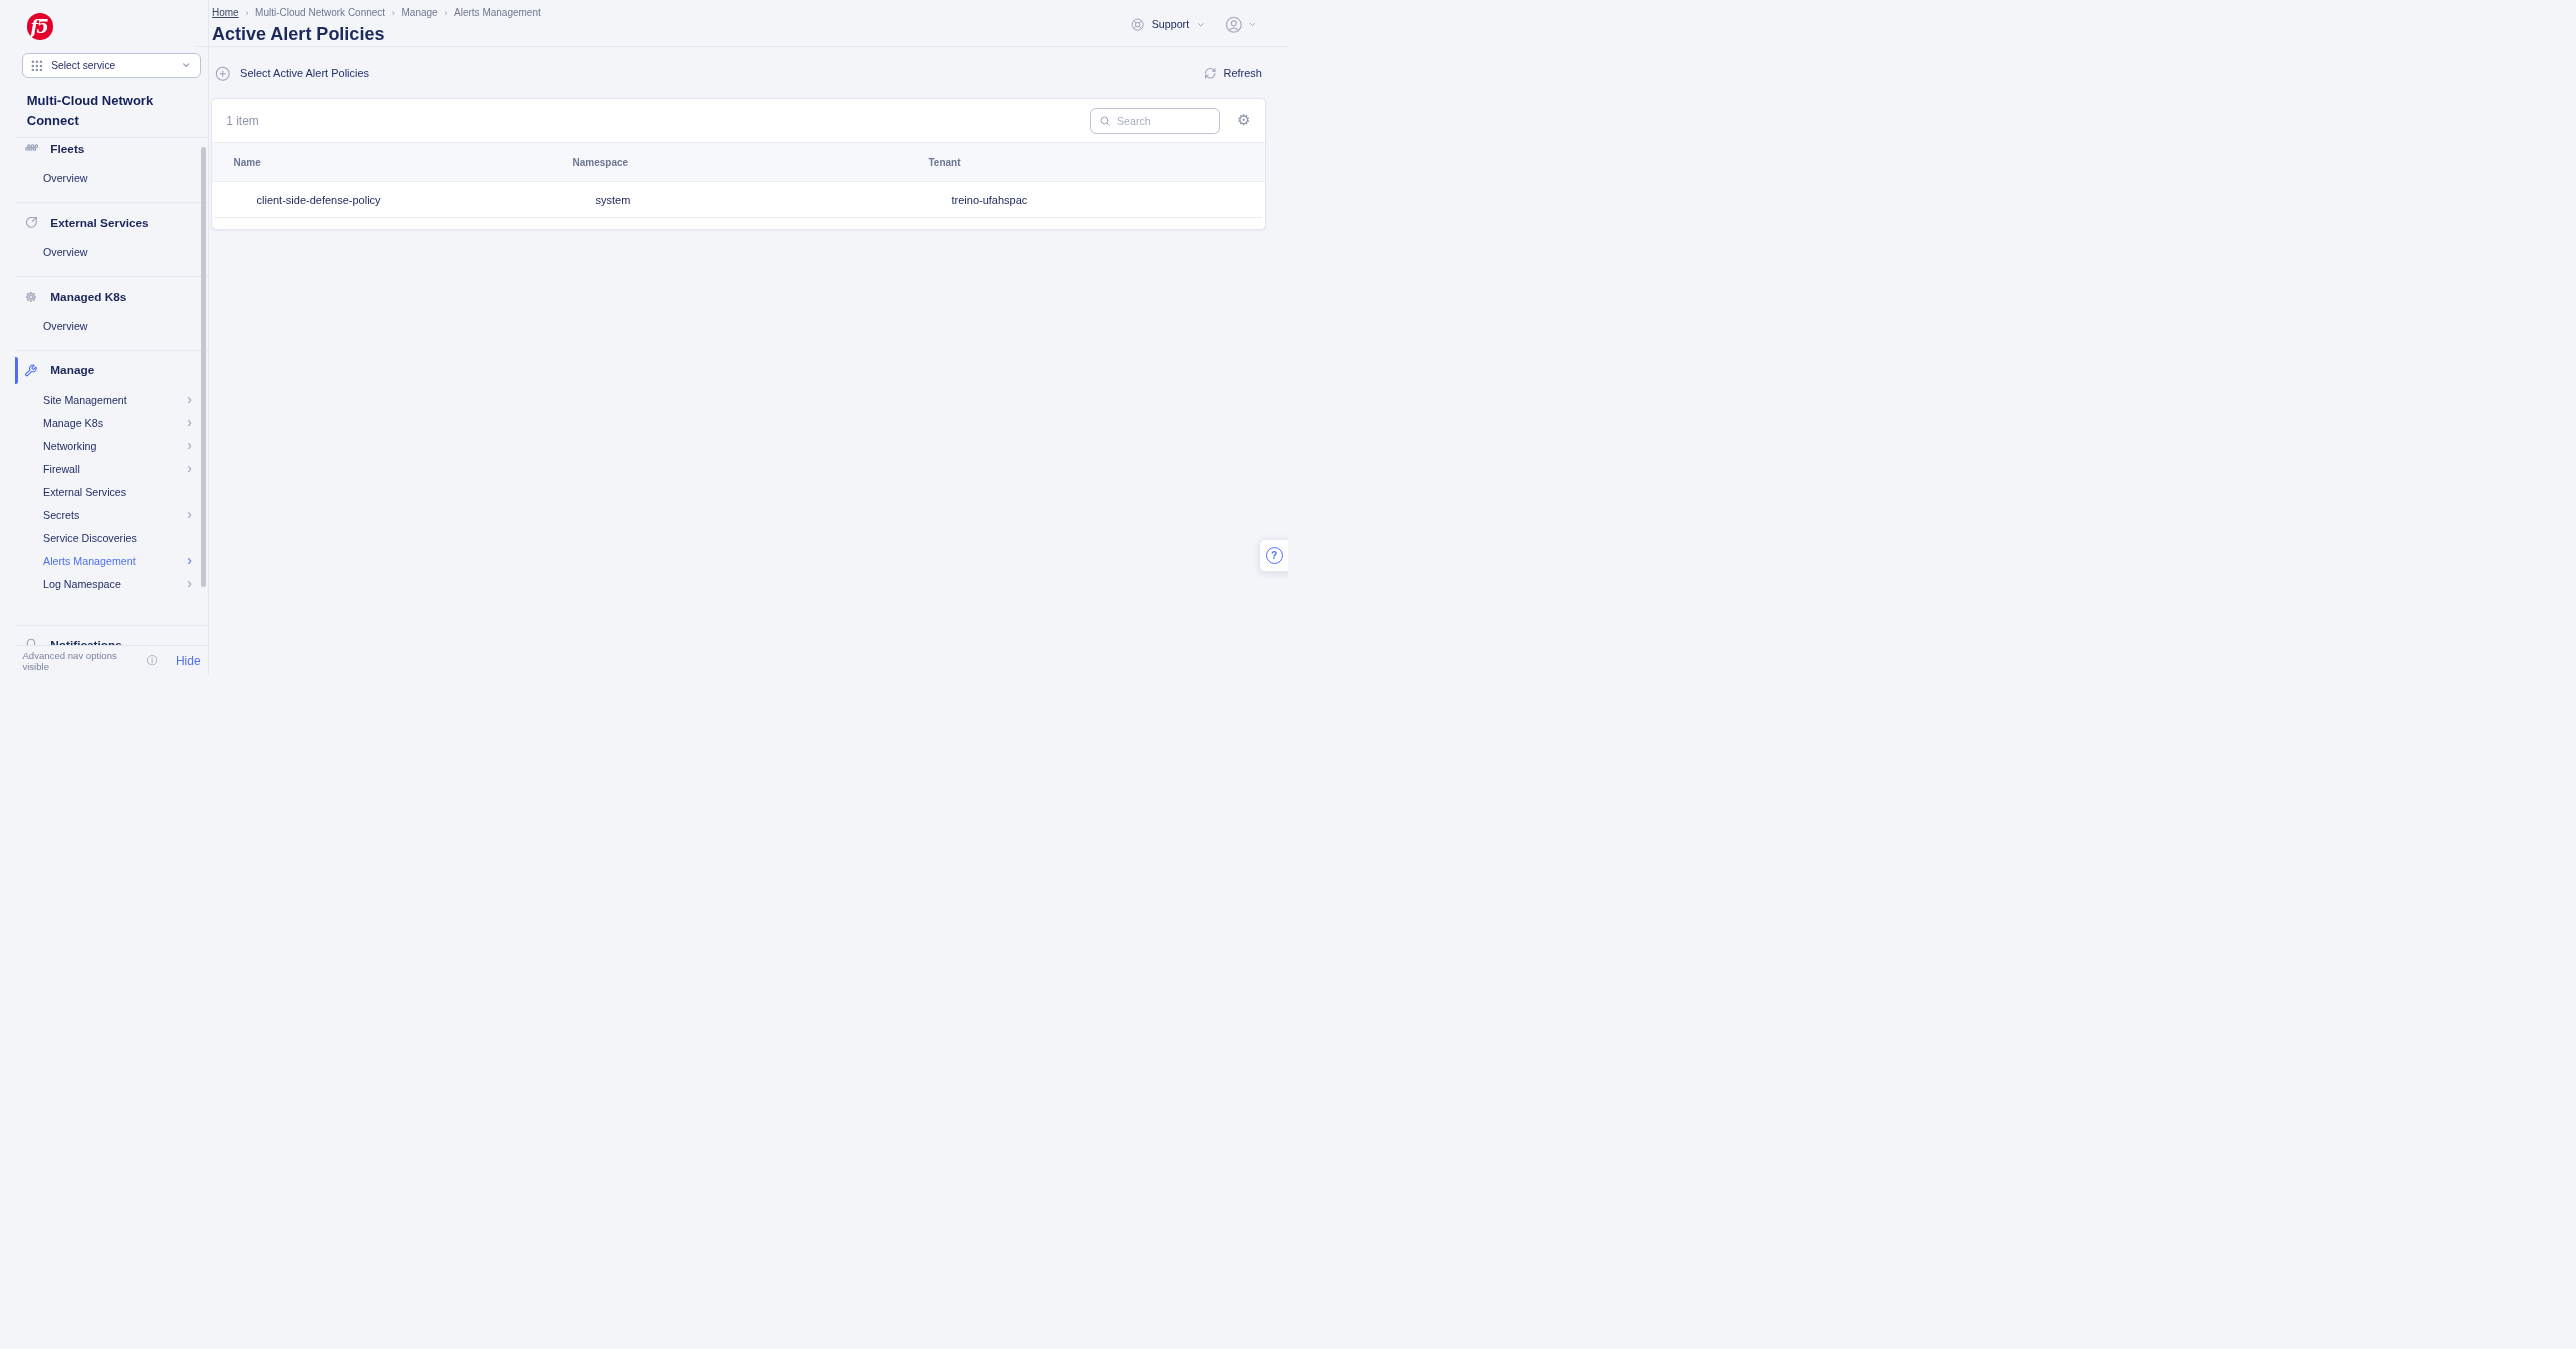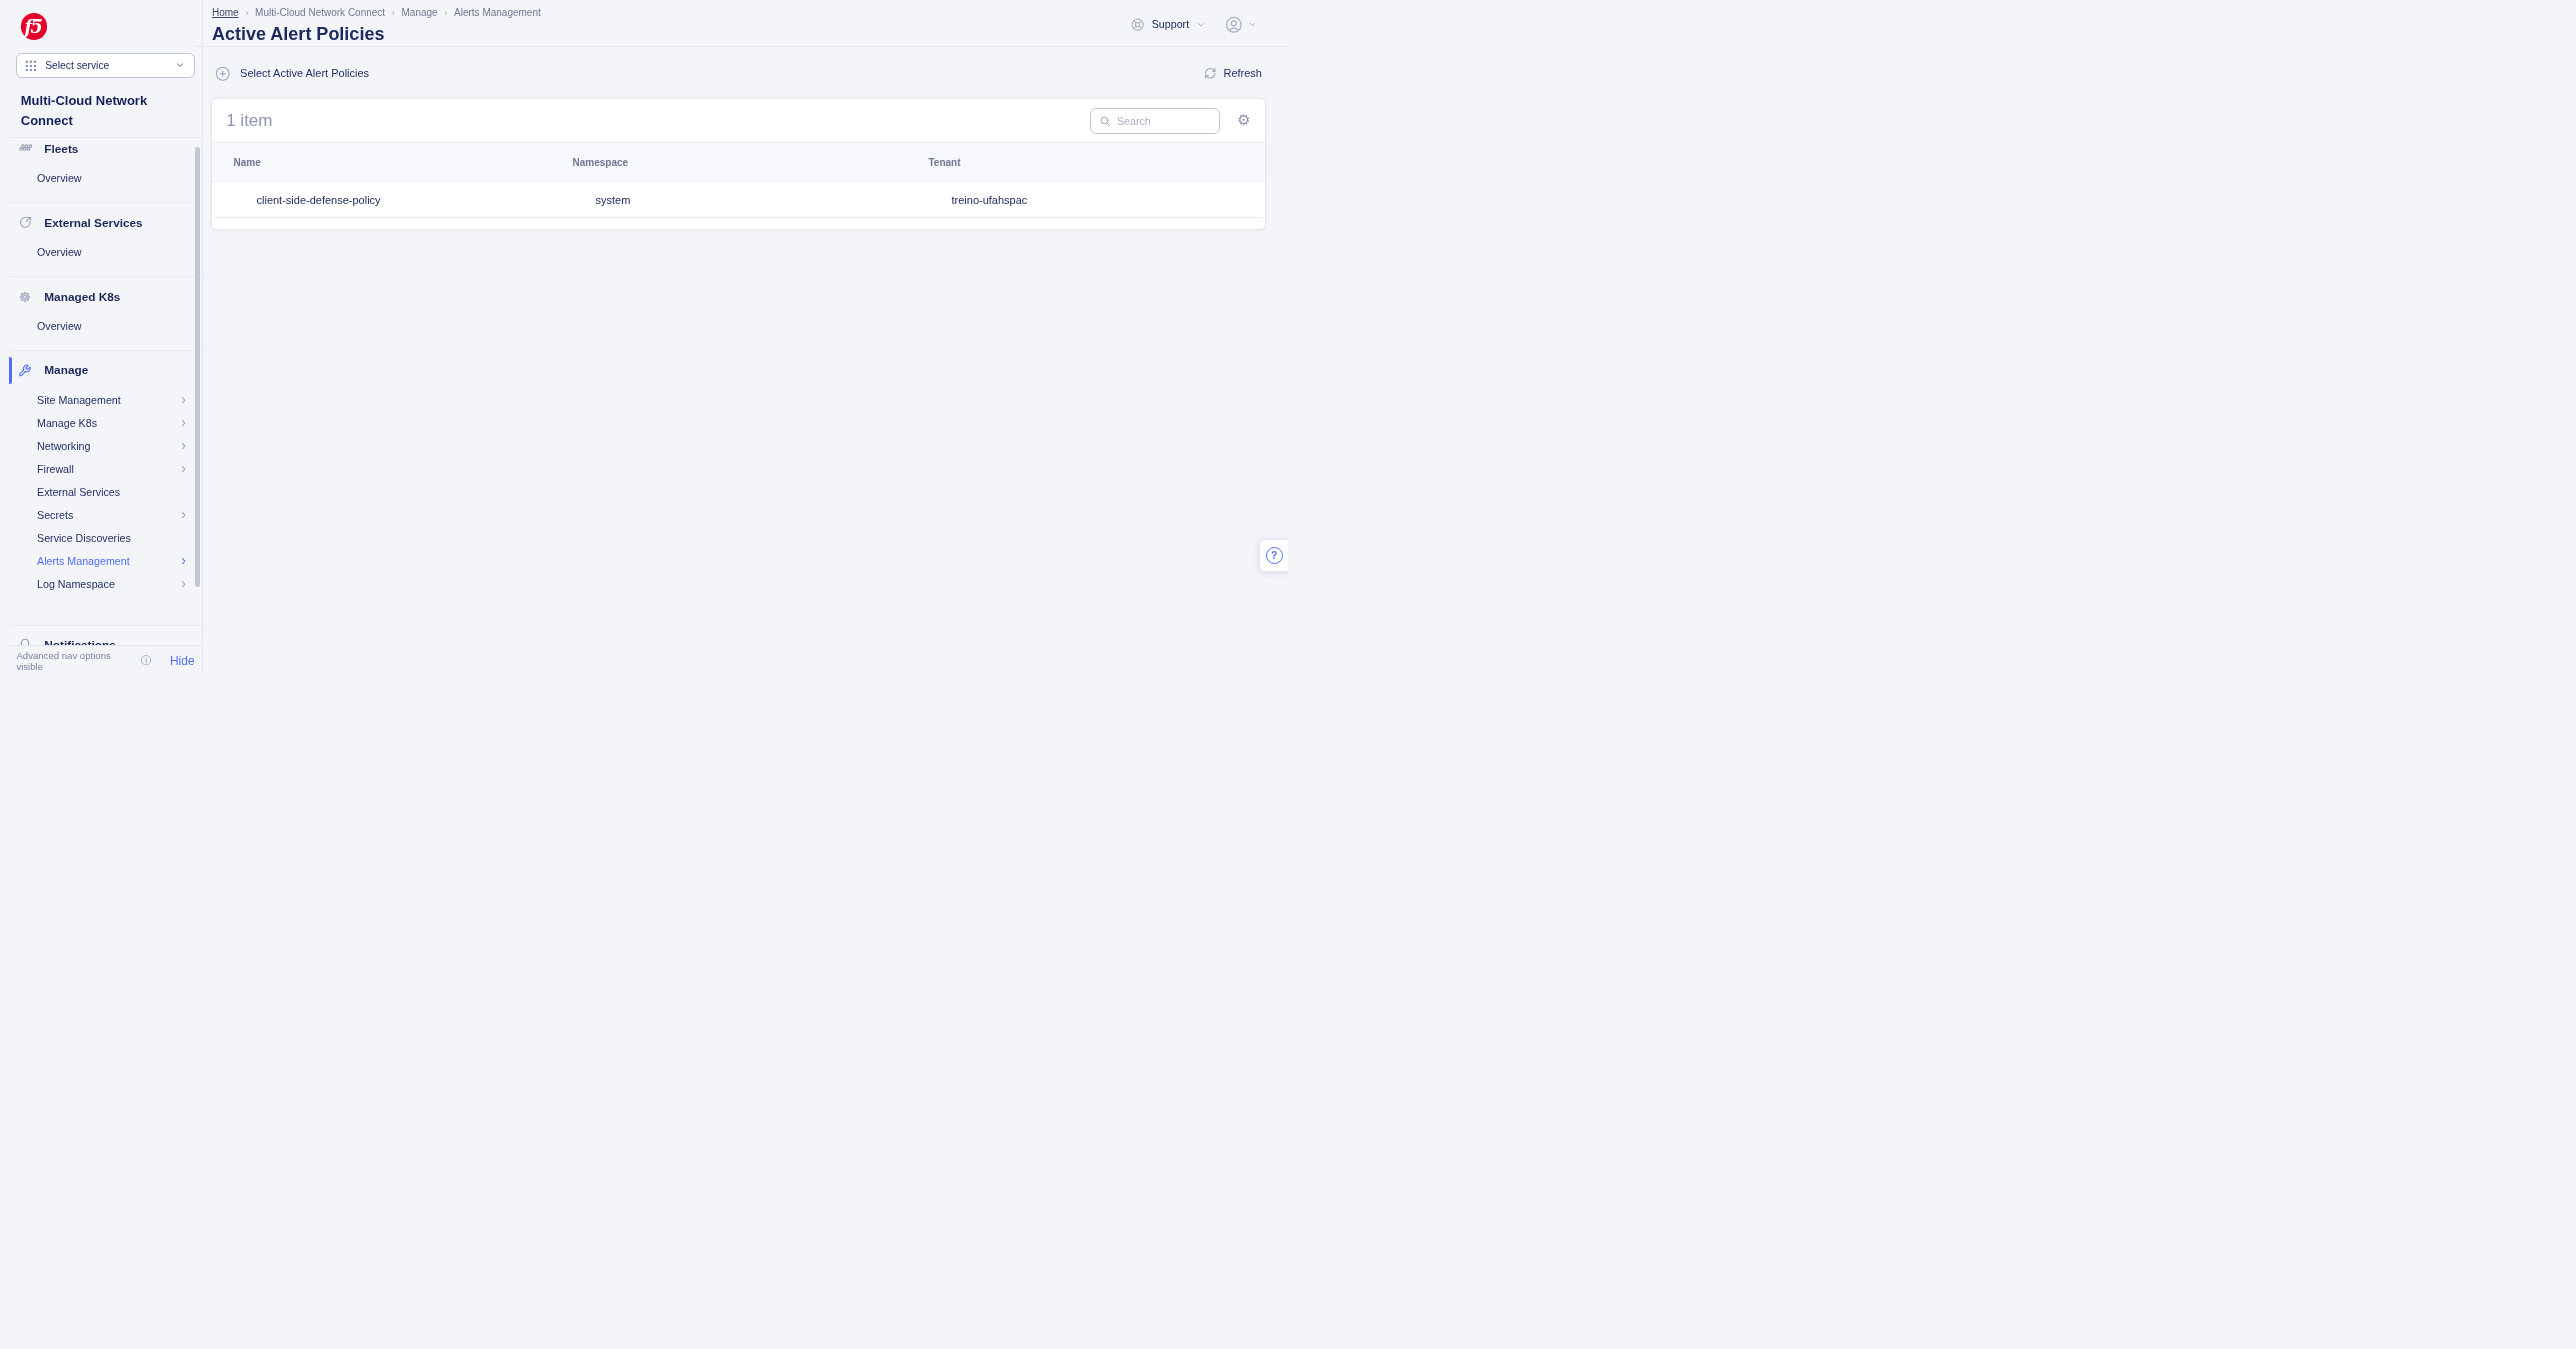--- a/index.html
+++ b/index.html
@@ -8,21 +8,21 @@
     font-family: "Liberation Sans", "DejaVu Sans", sans-serif;
     background: #f4f5f9;
     color: #222e60;
     position: relative;
     overflow: hidden;
   }
   svg { display: block; }
 
   
   .sidebar {
-    position: absolute; left: 9px; top: 0; width: 194px; height: 100%;
+    position: absolute; left: 15px; top: 0; width: 194px; height: 100%;
     background: #f4f5f9; border-right: 0.7px solid #e5e7ef;
     display: flex; flex-direction: column;
   }
   .sidebar-top { padding: 13.3px 7.4px 0 7.4px; flex: none; }
   .logo {
     width: 26.5px; height: 26.5px; border-radius: 50%; background: #e4002b;
     color: #fff; font-family: "DejaVu Serif", serif; font-style: italic; font-weight: bold;
     font-size: 17.7px; display: flex; align-items: center; justify-content: center;
     margin-left: 4.4px; letter-spacing: -1.5px; padding-right: 2.2px;
   }
@@ -105,21 +105,21 @@
   .refresh-btn { margin-left: auto; display: flex; align-items: center; cursor: pointer; }
   .refresh-btn .label { margin-left: 7.4px; font-size: 11px; color: #22306a; }
 
   .card {
     margin: 14.7px 22px 0 15.5px; background: #fff;
     border: 0.7px solid #e3e6ee; border-radius: 5.2px;
     box-shadow: 0 0.7px 2.2px rgba(25,37,94,0.05);
     overflow: hidden;
   }
   .card-header { height: 43px; display: flex; align-items: center; padding: 0 11.8px 0 14.7px; }
-  .count-label { font-size: 17px; color: #8e95af; text-align: center; }
+  .count-label { font-size: 12px; color: #8e95af; text-align: center; }
   .search-box {
     margin-left: auto; width: 130px; height: 26px;
     border: 0.7px solid #bcc3d4; border-radius: 5.9px; background: #fff;
     display: flex; align-items: center; padding: 0 7.4px;
   }
   .search-box input {
     border: 0; outline: 0; width: 100%; margin-left: 6.6px;
     font-size: 10.7px; color: #222e60; background: transparent;
     font-family: "Liberation Sans", "DejaVu Sans", sans-serif;
   }

